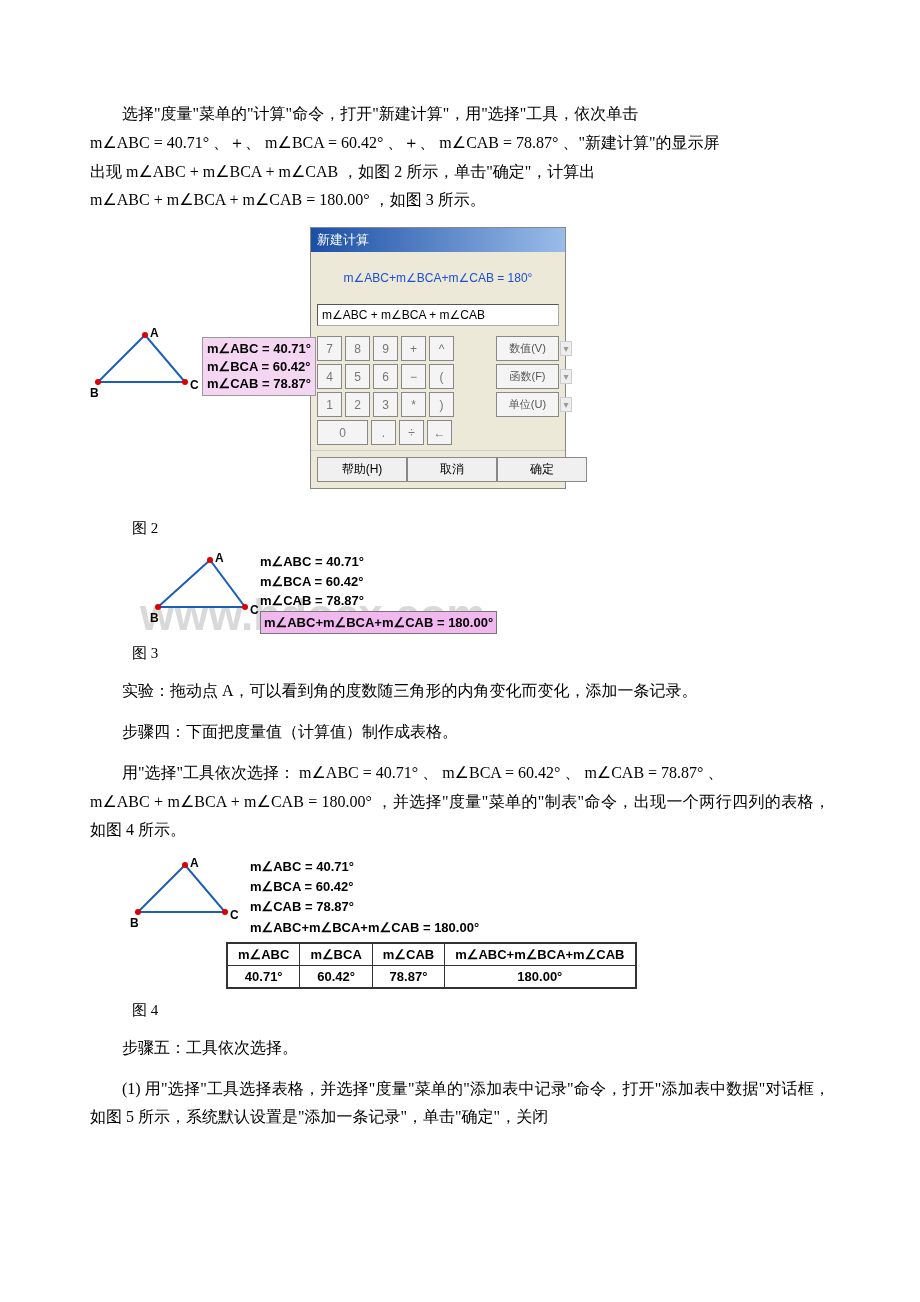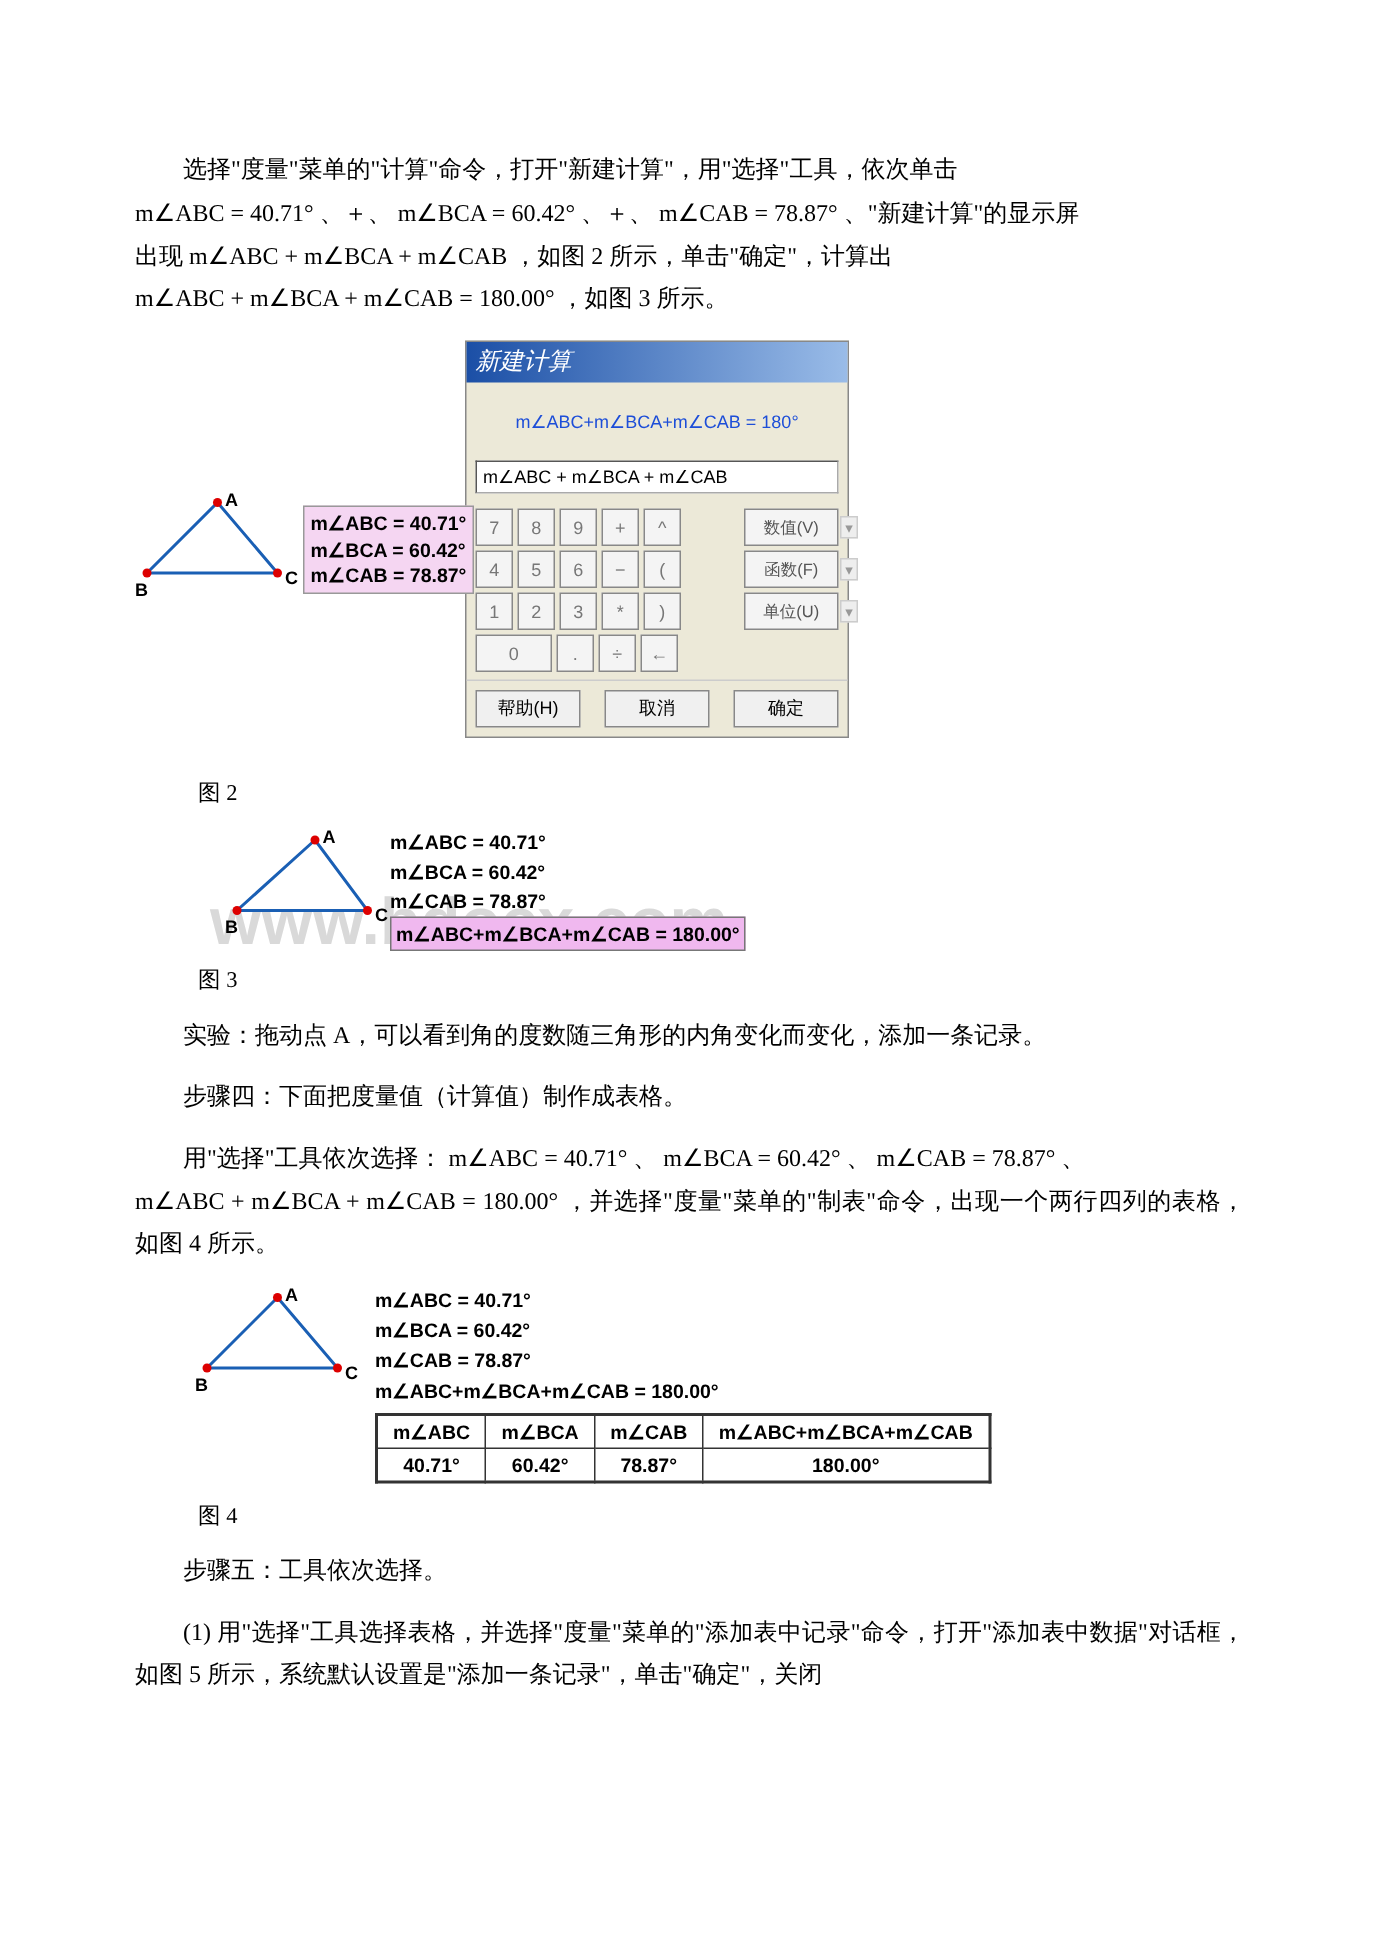--- a/index.html
+++ b/index.html
@@ -54,22 +54,21 @@
     border: 1px solid #888;
     background: #ece9d8;
     font-family: "Tahoma", sans-serif;
     font-size: 12px;
     margin-left: 20px;
   }
   .calc-title {
     background: linear-gradient(to right, #1b4fa6, #9abce8);
     color: #fff;
     padding: 3px 6px;
-    font-size: 16px;
-    font-style: italic;
+    font-size: 13px;
   }
   .calc-display {
     height: 52px;
     display:flex;
     align-items:center;
     justify-content:center;
     font-family: Arial, sans-serif;
     color:#1d4ed8;
   }
   .calc-input {
@@ -123,21 +122,21 @@
     background:#eee;
   }
   .calc-buttons {
     border-top:1px solid #ccc;
     display:flex;
     justify-content:space-between;
     padding:6px;
   }
   .dbtn {
     min-width:60px;
-    padding:3px 4px;
+    padding:3px 14px;
     border:1px solid #888;
     background:#f0f0f0;
     font-size:12px;
     text-align:center;
   }
   .cap {
     margin: 12px 0 14px 42px;
     font-size:15px;
   }
   .fig3 {
@@ -167,21 +166,21 @@
   .fig4 {
     margin-left:40px;
     position:relative;
     font-family:Arial,sans-serif;
     font-weight:bold;
     font-size:13px;
   }
   .fig4 svg { position:absolute; left:0; top:0;}
   .fig4 .mlist { margin-left:120px; line-height:1.55;}
   .tbl {
-    margin-left:120px;
+    margin-left:96px;
     margin-top:4px;
     border:2px solid #333;
     border-collapse:collapse;
     font-family:Arial,sans-serif;
     font-size:13px;
     font-weight:bold;
   }
   .tbl th, .tbl td {
     border:1px solid #333;
     padding:3px 10px;

